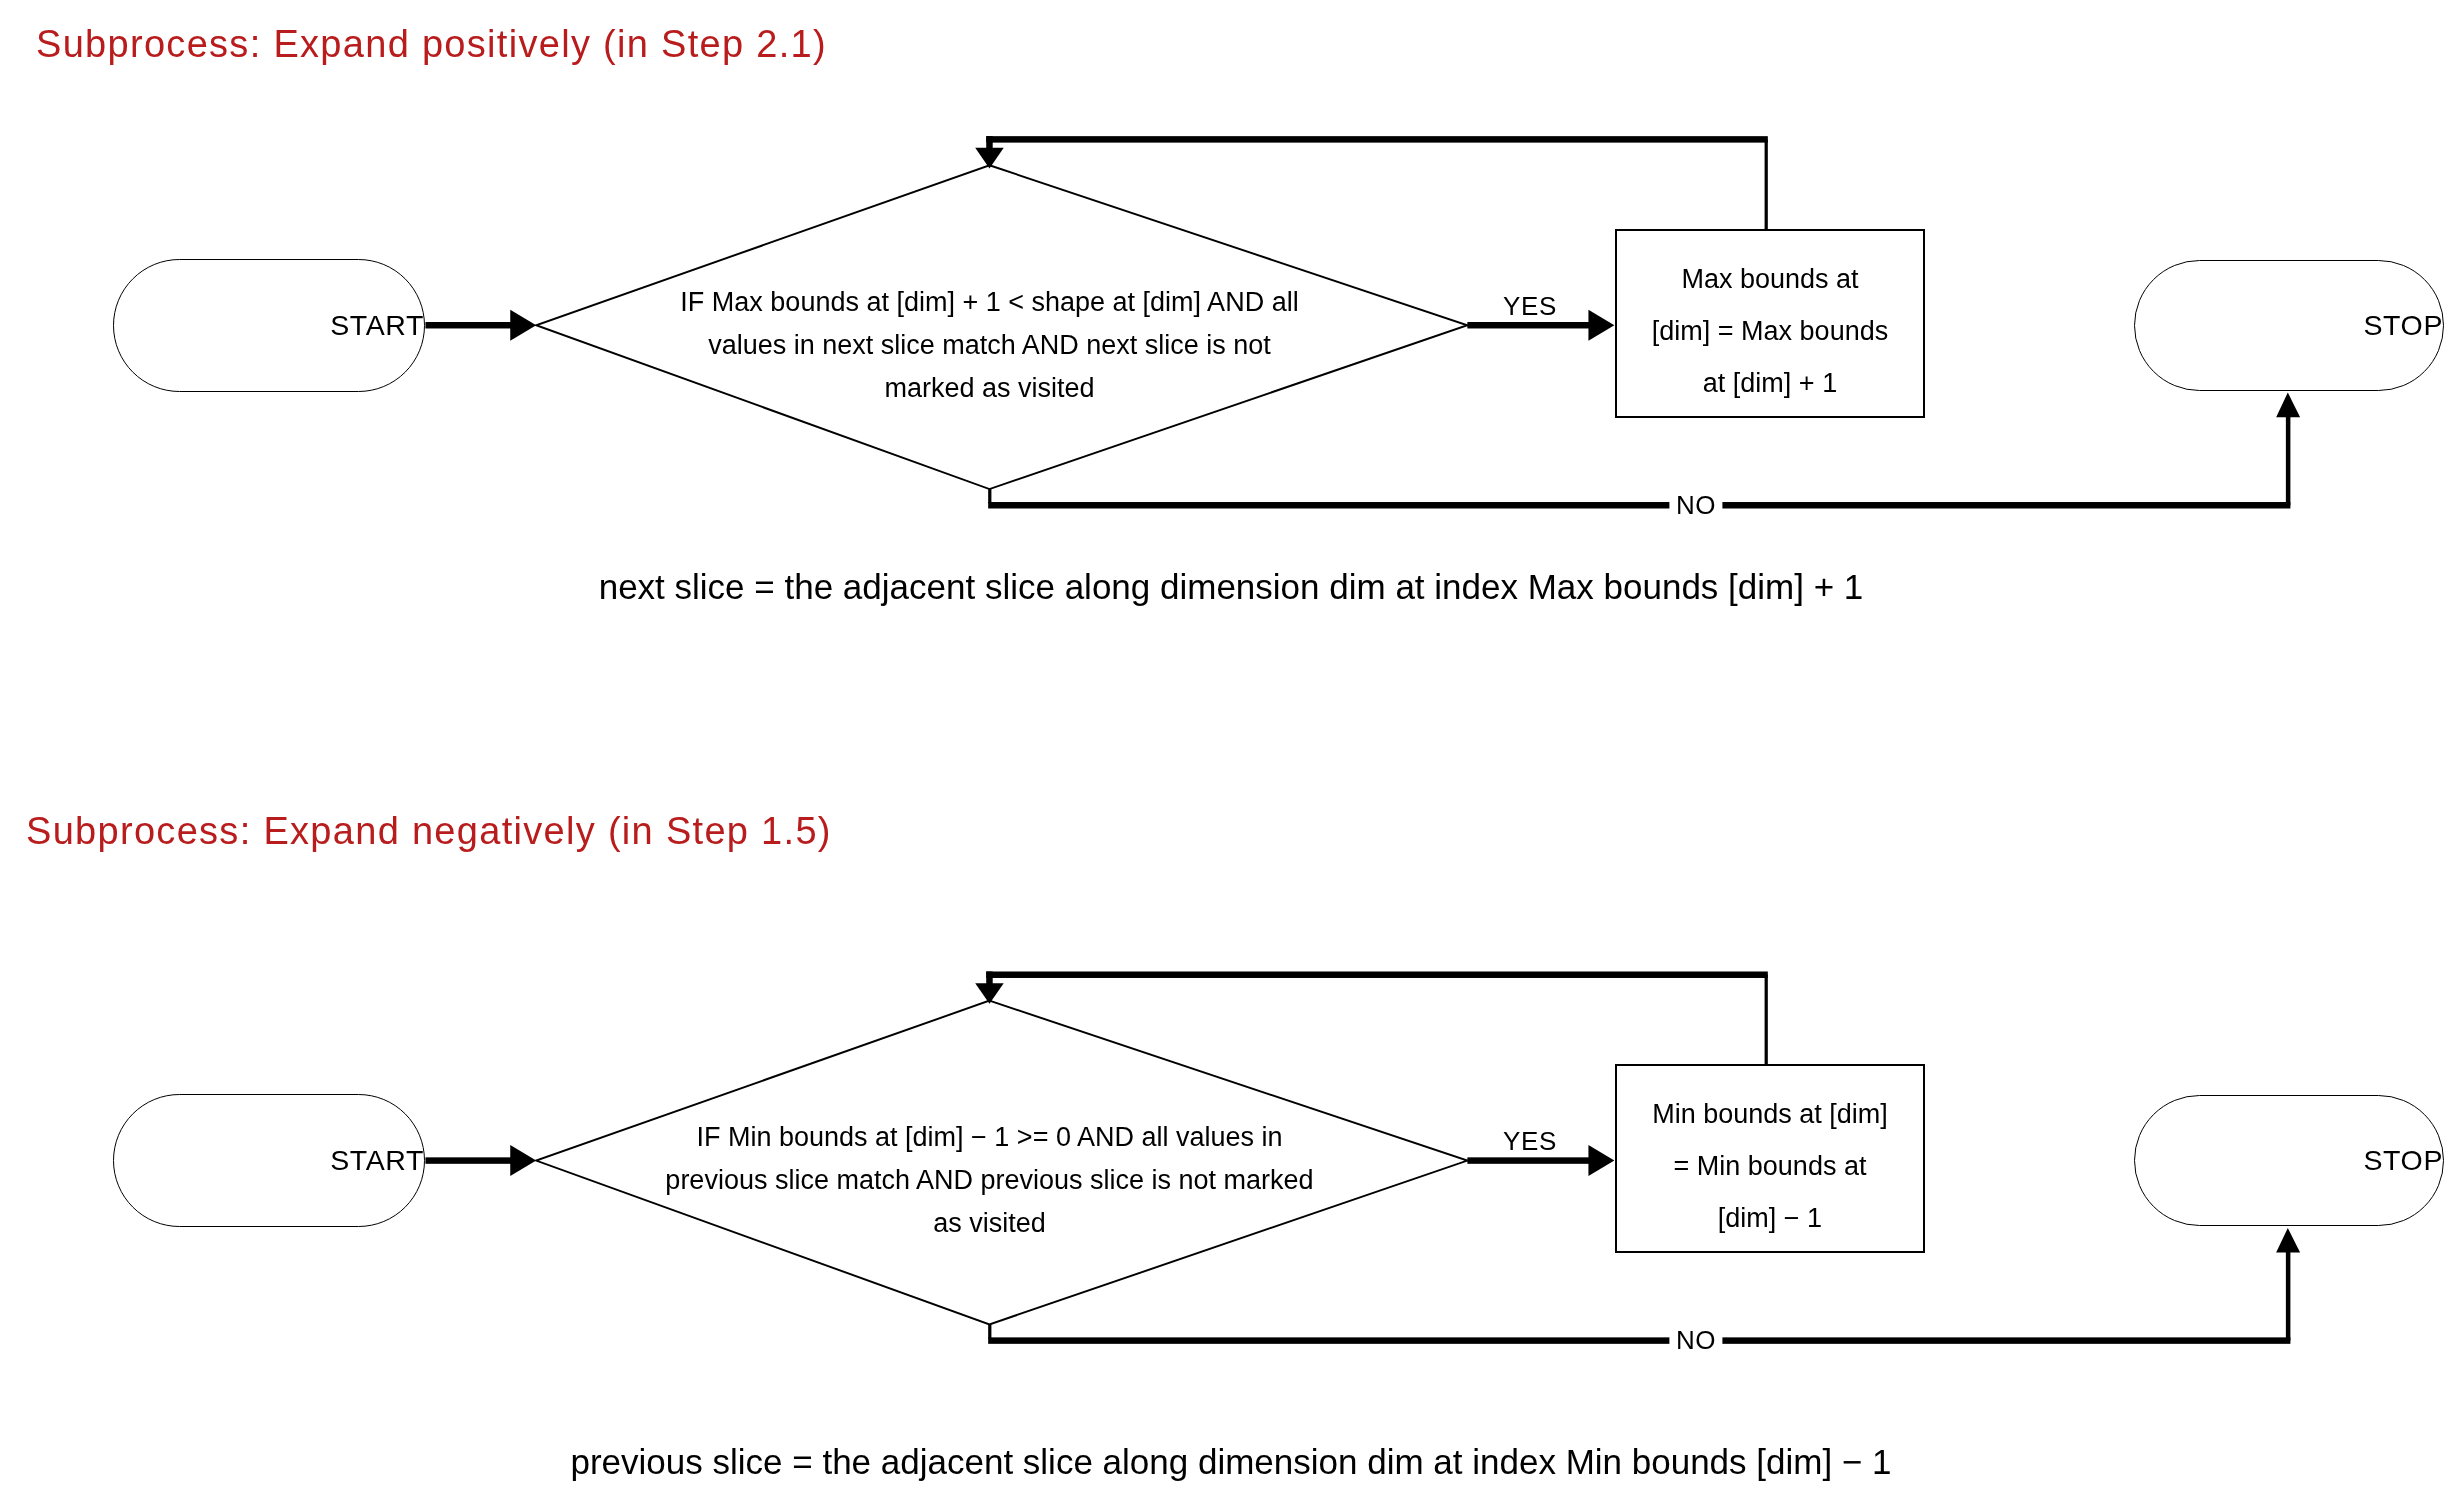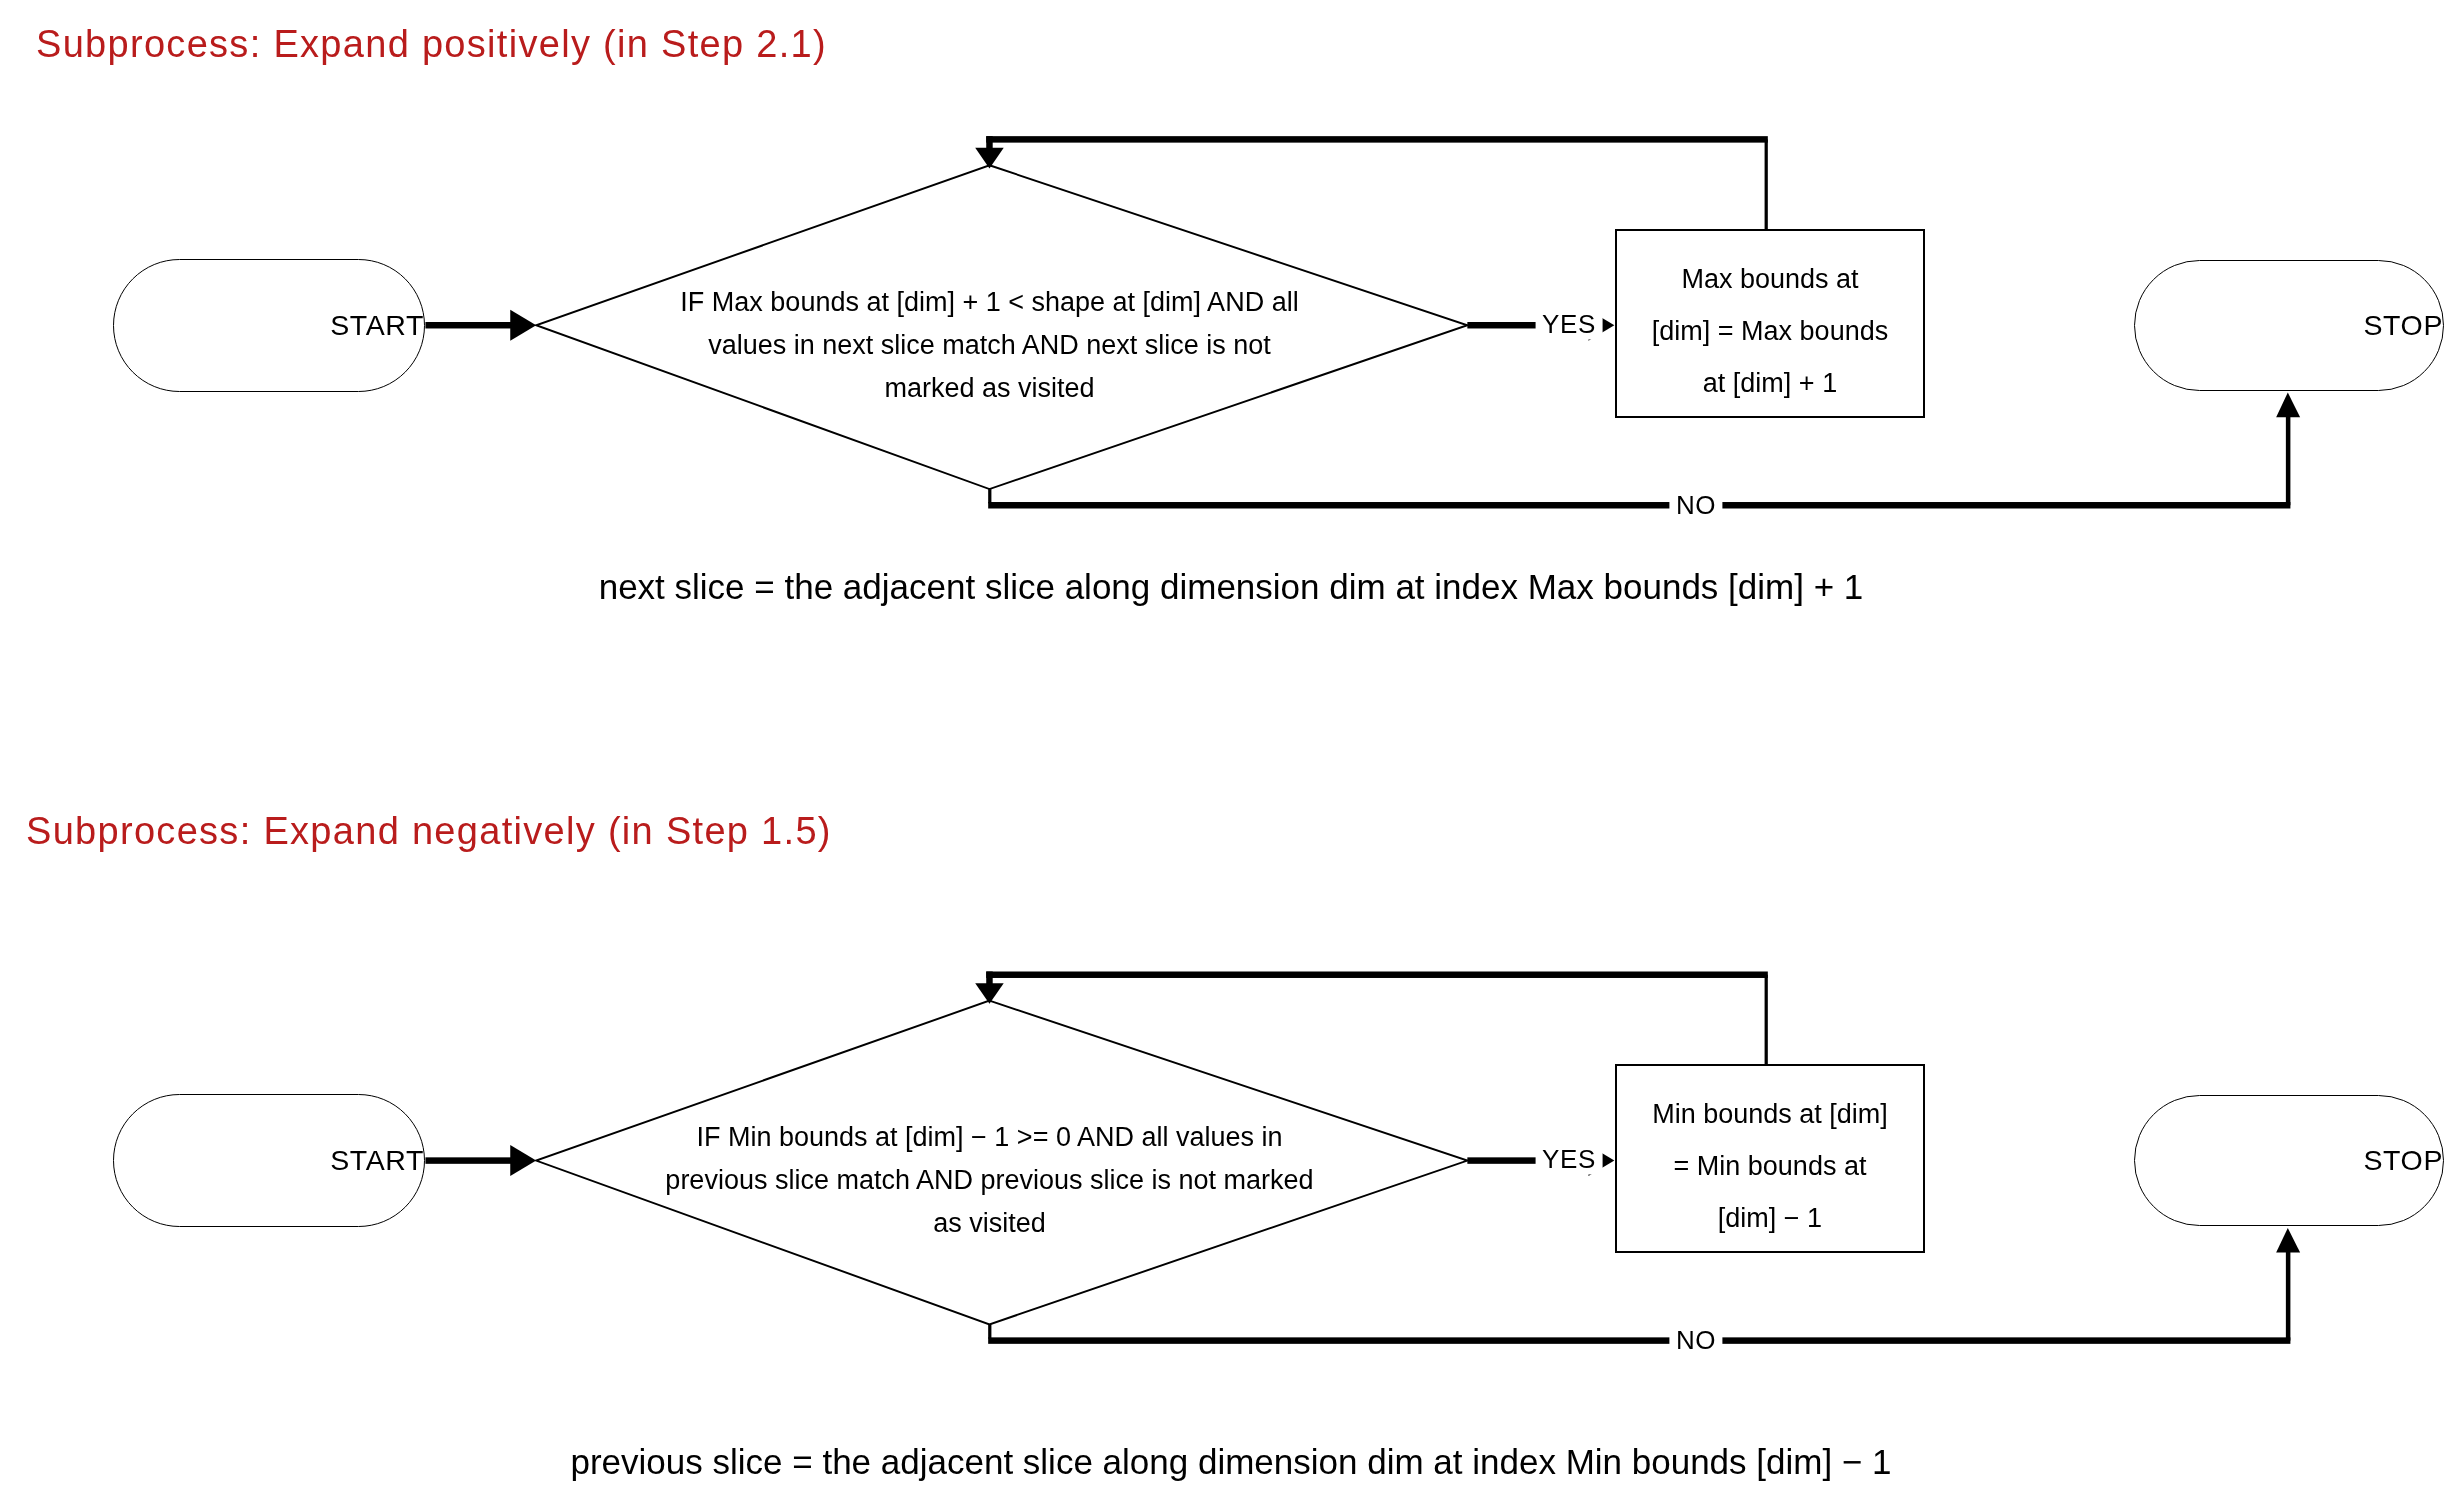--- a/index.html
+++ b/index.html
@@ -94,21 +94,21 @@
 
   .edge-label {
     position: absolute;
     transform: translate(-50%, -50%);
     background: #fff;
     padding: 0 6.5px;
     font-size: 26px;
     letter-spacing: 0.6px;
     white-space: nowrap;
   }
-  .edge-label.yes { left: 1530px; top: 324px; margin-left: 39px; }
+  .edge-label.yes { left: 1530px; top: 306px; }
   .edge-label.no  { left: 1696px; top: 505px; }
 
   .caption {
     position: absolute;
     left: 0;
     top: 567px;
     width: 2462px;
     text-align: center;
     font-size: 35px;
     white-space: nowrap;

